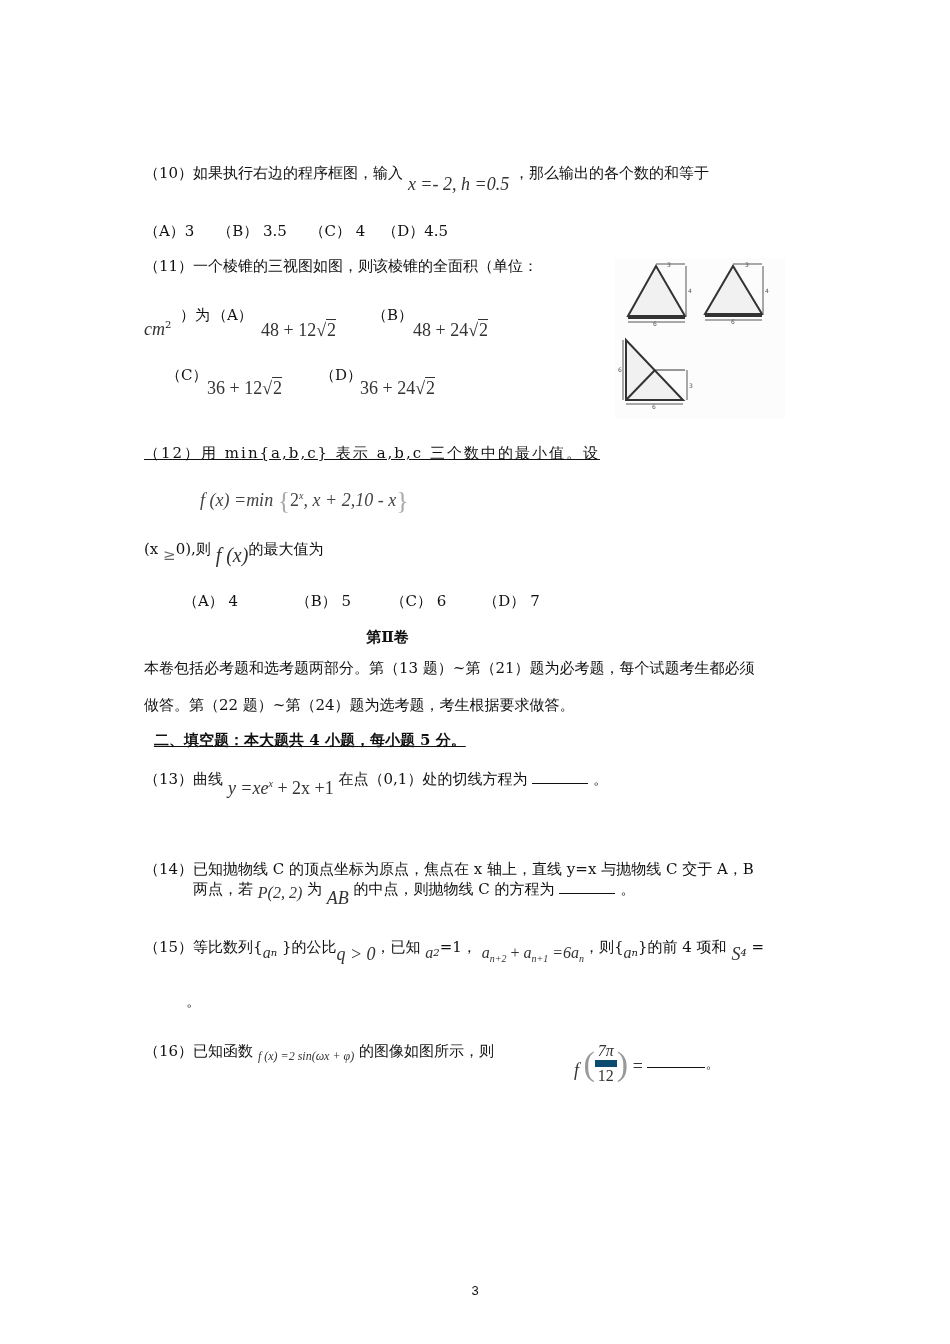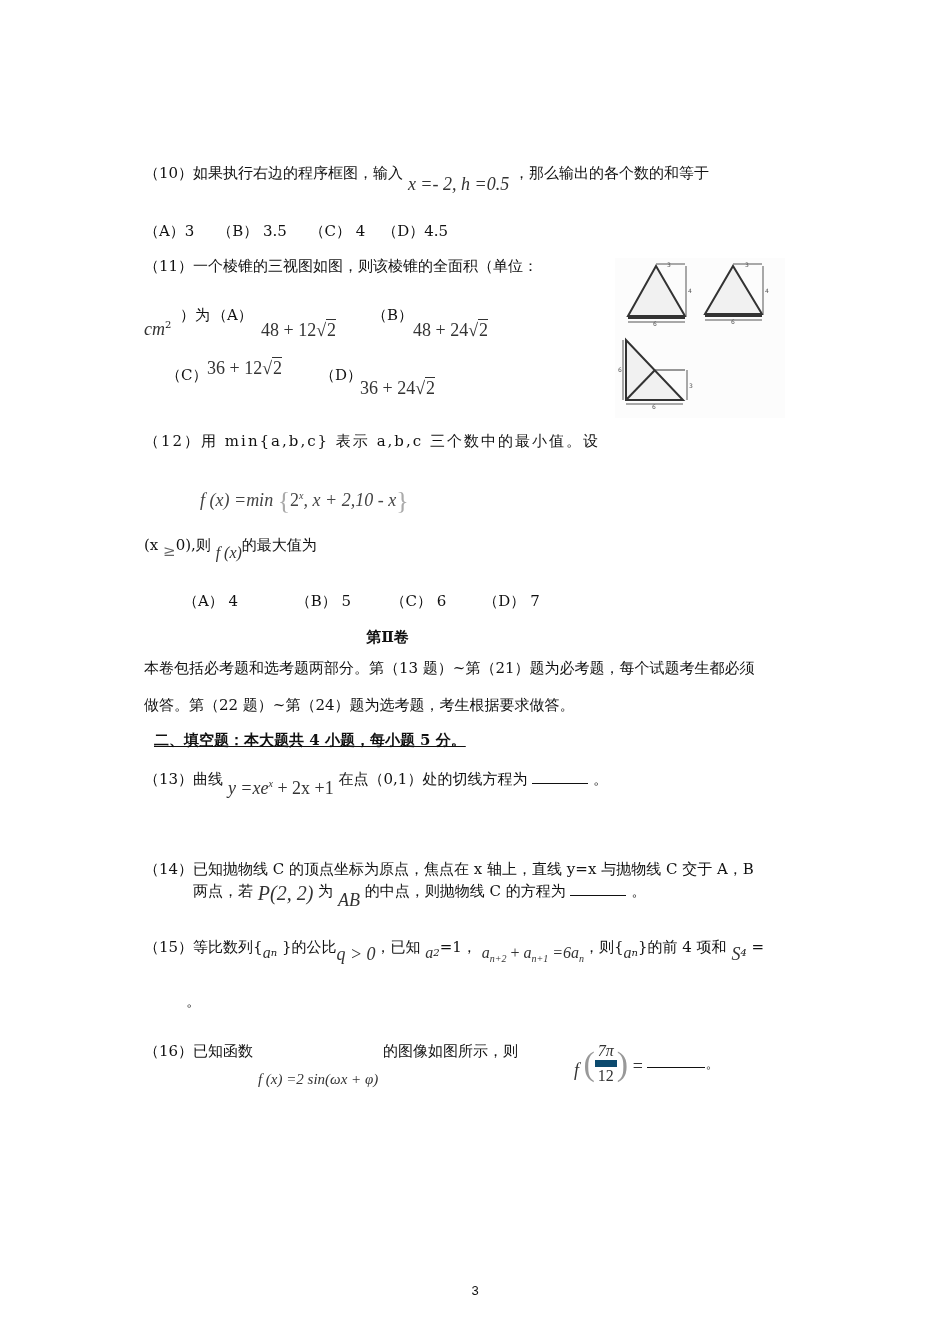--- a/index.html
+++ b/index.html
@@ -44,21 +44,21 @@
 <div class="abs" style="left:180px; top:270px;">）为</div>
 <div class="abs" style="left:212px; top:270px;">（A）</div>
 <div class="abs math" style="left:261px; top:284px;">
   <span>48 + 12</span>√<span class="sqrt">2</span>
 </div>
 <div class="abs" style="left:372px; top:270px;">（B）</div>
 <div class="abs math" style="left:413px; top:284px;">
   <span>48 + 24</span>√<span class="sqrt">2</span>
 </div>
 <div class="abs" style="left:166px; top:330px;">（C）</div>
-<div class="abs math" style="left:207px; top:322px;">
+<div class="abs math" style="left:207px; top:342px;">
   <span>36 + 12</span>√<span class="sqrt">2</span>
 </div>
 <div class="abs" style="left:320px; top:330px;">（D）</div>
 <div class="abs math" style="left:360px; top:342px;">
   <span>36 + 24</span>√<span class="sqrt">2</span>
 </div>
 
 <svg class="figure" width="170" height="160" viewBox="0 0 170 160" style="left:615px; top:258px;">
   <rect x="0" y="0" width="170" height="160" fill="#fcfcfc"></rect>
   <g stroke="#333" stroke-width="2" fill="none">
@@ -95,28 +95,28 @@
   <g stroke="#555" stroke-width="1" fill="none">
     <line x1="72" y1="112" x2="72" y2="142"></line>
     <line x1="11" y1="146" x2="68" y2="146"></line>
     <line x1="8" y1="82" x2="8" y2="142"></line>
   </g>
   <text x="3" y="114" font-size="6" fill="#555" font-family="DejaVu Sans, sans-serif">6</text>
   <text x="74" y="130" font-size="6" fill="#555" font-family="DejaVu Sans, sans-serif">3</text>
   <text x="37" y="151" font-size="6" fill="#555" font-family="DejaVu Sans, sans-serif">6</text>
 </svg>
 
-<div class="abs" style="left:144px; top:396px; letter-spacing:2px;">（12）用 min{a,b,c} 表示 a,b,c 三个数中的最小值。设</div>
+<div class="abs" style="left:144px; top:408px; letter-spacing:2px;text-decoration:underline;">（12）用 min{a,b,c} 表示 a,b,c 三个数中的最小值。设</div>
 <div class="abs math" style="left:200px; top:450px; color:#444;">
   <span class="mi">f (x) =min</span>
   <span class="brace">{</span><span>2</span><span class="sup mi">x</span><span class="mi">, x + 2,10 -  x</span><span class="brace">}</span>
 </div>
 <div class="abs" style="left:144px; top:500px;">
   <span>(x </span><span style="position:relative; top:6px; color:#666;">≥</span><span>0),则</span>
-  <span class="math mi" style="position:relative; top:8px; font-size:16px;">f (x)</span><span>的最大值为</span>
+  <span class="math mi" style="position:relative; top:8px; font-size:20px;">f (x)</span><span>的最大值为</span>
 </div>
 <div class="abs" style="left:183px; top:556px;">
   <span style="display:inline-block; width:108px;">（A） 4</span>
   <span style="display:inline-block; width:90px;">（B） 5</span>
   <span style="display:inline-block; width:88px;">（C） 6</span>
   <span>（D） 7</span>
 </div>
 
 <div class="abs bold center" style="left:0; width:775px; top:592px;">第Ⅱ卷</div>
 <div class="abs" style="left:144px; top:623px;">本卷包括必考题和选考题两部分。第（13 题）~第（21）题为必考题，每个试题考生都必须</div>
@@ -127,40 +127,40 @@
   <span>（13）曲线</span>
   <span class="math" style="position:relative; top:10px;"><span class="mi">y =xe</span><span class="sup mi">x</span><span> + 2x +1</span></span>
   <span>在点（0,1）处的切线方程为</span>
   <span class="blank"></span>
   <span>。</span>
 </div>
 
 <div class="abs" style="left:144px; top:824px;">（14）已知抛物线 C 的顶点坐标为原点，焦点在 x 轴上，直线 y=x 与抛物线 C 交于 A，B</div>
 <div class="abs" style="left:193px; top:842px;">
   <span>两点，若</span>
-  <span class="math mi" style="position:relative; top:4px; font-size:20px;">P(2, 2)</span>
+  <span class="math mi" style="position:relative; top:4px; font-size:16px;">P(2, 2)</span>
   <span>为</span>
   <span class="math mi" style="position:relative; top:10px;">AB</span>
   <span>的中点，则抛物线 C 的方程为</span>
   <span class="blank"></span>
   <span>。</span>
 </div>
 
 <div class="abs" style="left:144px; top:900px;">
   <span>（15）等比数列{</span><span class="math mi" style="font-size:16px; position:relative; top:6px;">a</span><span class="sub">n</span>
   <span>}的公比</span><span class="math mi" style="position:relative; top:8px;font-style:italic;">q &gt; 0</span><span>，已知</span>
   <span class="math mi" style="font-size:16px; position:relative; top:6px;">a</span><span class="sub">2</span><span>=1，</span>
   <span class="math" style="font-size:16px; position:relative; top:6px;"><span class="mi">a</span><span class="sub">n+2</span><span> + </span><span class="mi">a</span><span class="sub">n+1</span><span class="mi"> =6a</span><span class="sub">n</span></span><span>，则{</span><span class="math mi" style="font-size:16px; position:relative; top:6px;">a</span><span class="sub">n</span><span>}的前 4 项和</span>
   <span class="math mi" style="position:relative; top:8px;">S</span><span class="sub">4</span><span> =</span>
 </div>
 <div class="abs" style="left:186px; top:956px;">。</div>
 
 <div class="abs" style="left:144px; top:1006px;">
   <span>（16）已知函数</span>
-  <span class="math mi" style="position:relative; top:28px; font-size:15px;">f (x) =2 sin(ωx + φ)</span>
+  <span class="math mi" style="position:relative; top:4px; font-size:12px;">f (x) =2 sin(ωx + φ)</span>
   <span>的图像如图所示，则</span>
 </div>
 <div class="abs math" style="left:574px; top:1006px;">
   <span class="mi" style="position:relative; top:8px;">f</span>
   <span class="paren-big">(</span><span class="frac"><span class="num mi">7π</span><span class="den">12</span></span><span class="paren-big">)</span>
   <span style="position:relative; top:4px;">=</span>
   <span class="blank" style="width:58px; height:8px;"></span><span style="font-size:15px;">。</span>
 </div>
 
 <div class="abs pagenum center" style="left:0; width:950px; top:1247px;">3</div>

